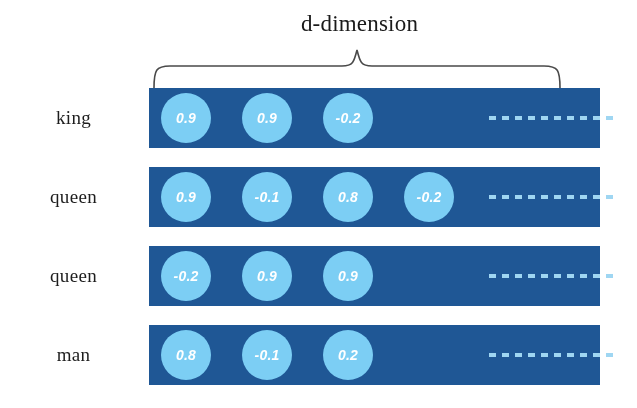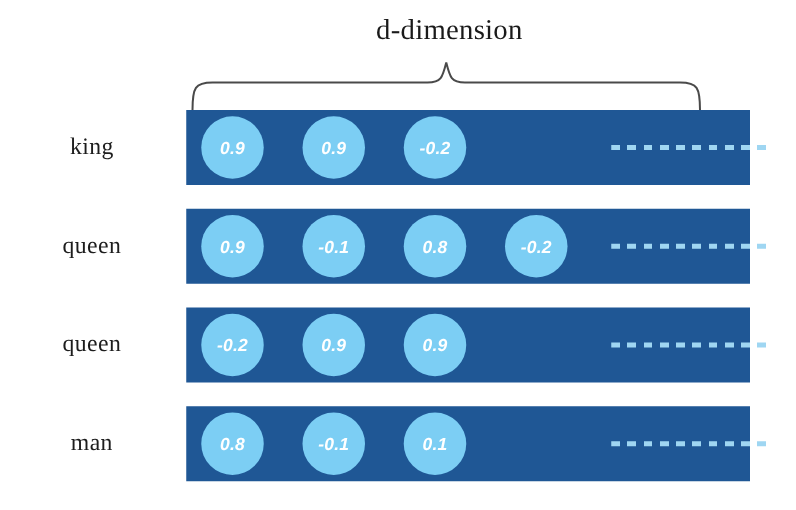--- a/index.html
+++ b/index.html
@@ -203,21 +203,21 @@
         </div>
       </div>
     </div>
 
     <div class="row">
       <div class="row-label">man</div>
       <div class="bar">
         <div class="cells">
           <div class="cell">0.8</div>
           <div class="cell">-0.1</div>
-          <div class="cell">0.1</div>
+          <div class="cell">0.2</div>
         </div>
         <div class="ellipsis">
           <div class="ellipsis-line"></div>
         </div>
       </div>
     </div>
 
   </div>
 </div>
 

